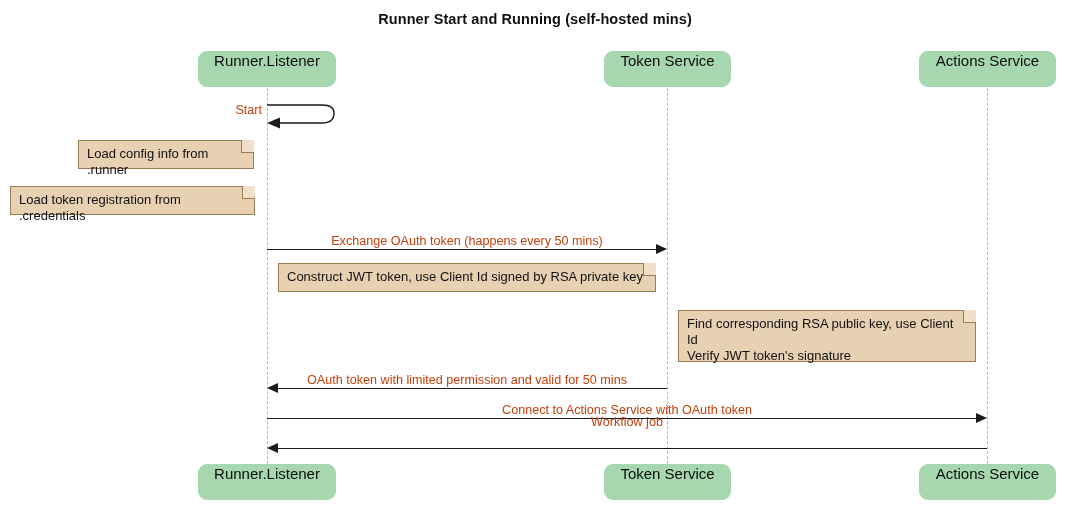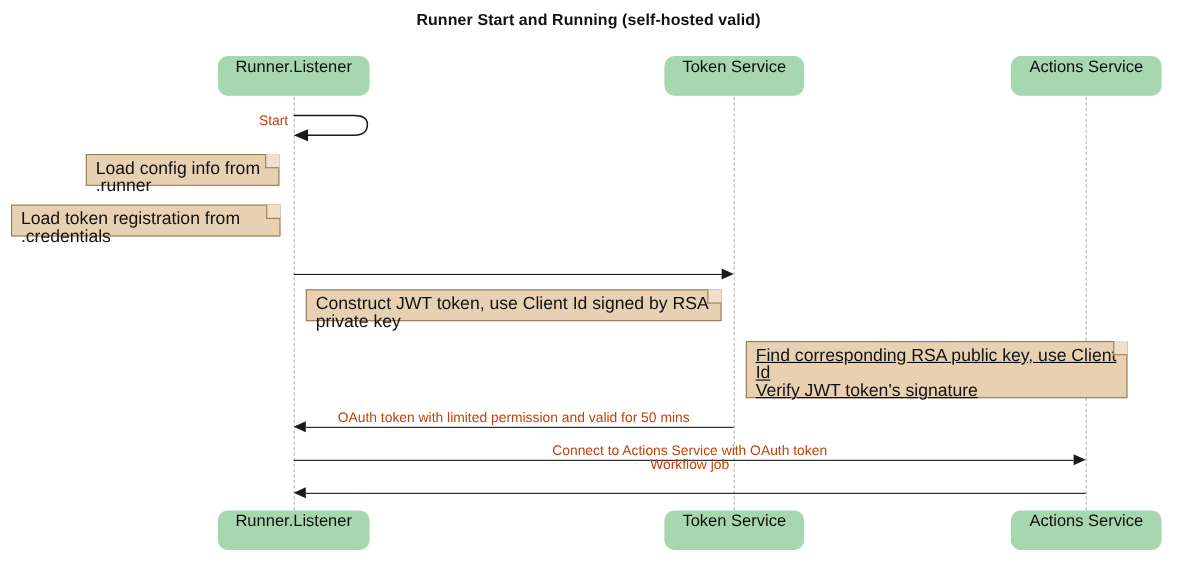--- a/index.html
+++ b/index.html
@@ -61,21 +61,21 @@
 
   
   .note {
     position: absolute;
     background: #e8d0b3;
     border: 1px solid #9a7b52;
     box-sizing: border-box;
     padding: 5px 8px 5px 8px;
   }
   .note-text {
-    font-size: 16px;
+    font-size: 13px;
     color: #111111;
     line-height: 16px;
     white-space: pre-line;
   }
   .note-fold {
     position: absolute;
     top: -1px;
     right: -1px;
     width: 12px;
     height: 12px;
@@ -114,21 +114,21 @@
   
   .self-loop {
     position: absolute;
   }
 </style>
 </head>
 <body>
 
 <div id="canvas">
 
-  <div class="diagram-title">Runner Start and Running (self-hosted valid)</div>
+  <div class="diagram-title">Runner Start and Running (self-hosted mins)</div>
 
   <div class="lifeline" style="left:267px;"></div>
   <div class="lifeline" style="left:667px;"></div>
   <div class="lifeline" style="left:987px;"></div>
 
   <div class="participant" style="left:198px; top:51px; width:138px;">
     <span>Runner.Listener</span>
   </div>
   <div class="participant" style="left:604px; top:51px; width:127px;">
     <span>Token Service</span>
@@ -148,29 +148,30 @@
   <div class="note" style="left:78px; top:140px; width:176px; height:29px;">
     <div class="note-fold"></div>
     <div class="note-text">Load config info from .runner</div>
   </div>
 
   <div class="note" style="left:10px; top:186px; width:245px; height:29px;">
     <div class="note-fold"></div>
     <div class="note-text">Load token registration from .credentials</div>
   </div>
 
+  <div class="msg-label" style="left:267px; top:234px; width:400px;">Exchange OAuth token (happens every 50 mins)</div>
   <div class="msg-line" style="left:267px; top:249px; width:389px;"></div>
   <div class="arrow-head right" style="left:656px; top:244px;"></div>
 
   <div class="note" style="left:278px; top:263px; width:378px; height:29px;">
     <div class="note-fold"></div>
     <div class="note-text">Construct JWT token, use Client Id signed by RSA private key</div>
   </div>
 
-  <div class="note" style="left:678px; top:310px; width:347px; height:52px;text-decoration:underline;">
+  <div class="note" style="left:678px; top:310px; width:298px; height:52px;">
     <div class="note-fold"></div>
     <div class="note-text">Find corresponding RSA public key, use Client Id
 Verify JWT token's signature</div>
   </div>
 
   <div class="msg-label" style="left:267px; top:373px; width:400px;">OAuth token with limited permission and valid for 50 mins</div>
   <div class="msg-line" style="left:278px; top:388px; width:389px;"></div>
   <div class="arrow-head left" style="left:267px; top:383px;"></div>
 
   <div class="msg-label" style="left:267px; top:403px; width:720px;">Connect to Actions Service with OAuth token</div>

